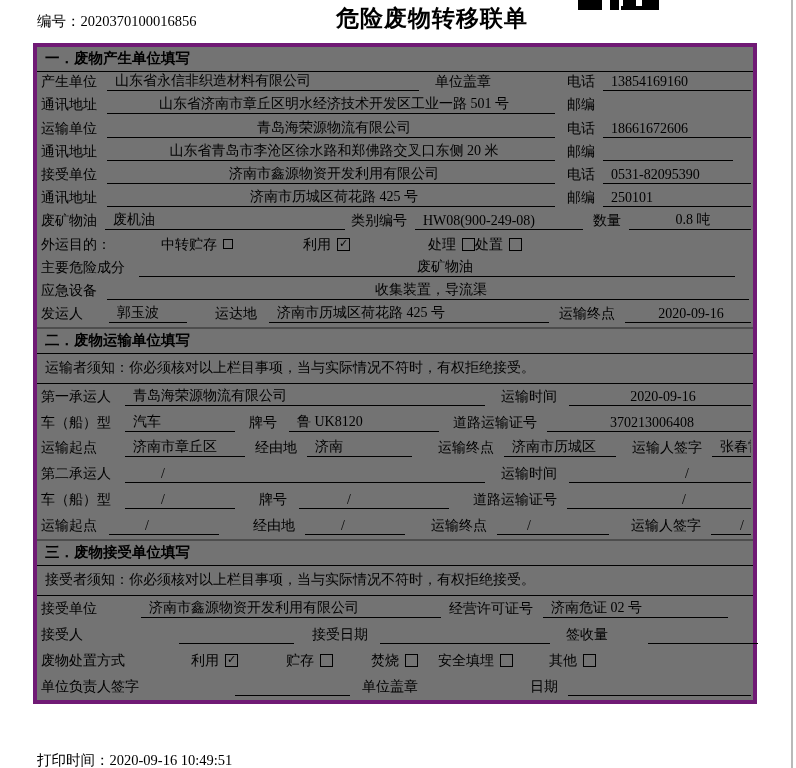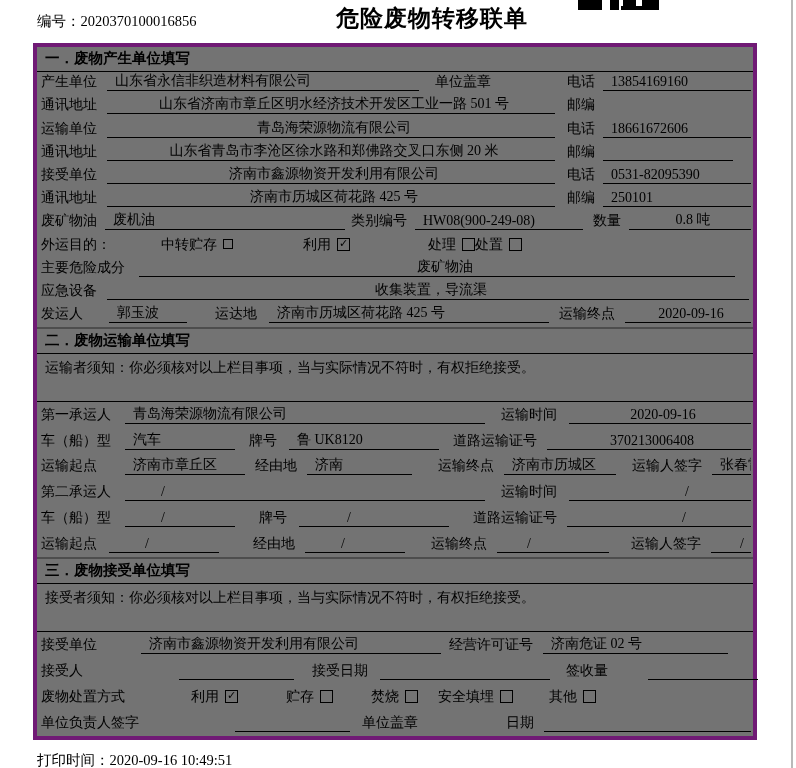--- a/index.html
+++ b/index.html
@@ -25,21 +25,21 @@
   .qm.e{left:64px;top:0;width:17px;height:6px;}
   
   #edge{position:absolute;left:791px;top:0;width:2px;height:768px;background:#b9b9b9;}
   
   #form{position:absolute;left:33px;top:43px;width:724px;border:4px solid #701a75;background:#737373;}
   .sec + .sec{border-top:2px solid #4d4d4d;}
   .sec-title{
     font-family:"Liberation Sans","DejaVu Sans",sans-serif;font-weight:bold;font-size:14.5px;
     padding:3px 8px 4px 8px;border-bottom:1px solid #000;line-height:17px;
   }
-  .notice{padding:4px 8px 24px 8px;border-bottom:1px solid #000;line-height:19px;}
+  .notice{padding:4px 8px 6px 8px;border-bottom:1px solid #000;line-height:19px;}
   .row{display:flex;align-items:flex-end;padding:0 2px 4px 4px;}
   .s1 .row{height:23.2px;}
   .s2 .row{height:25.8px;}
   .s3 .row{height:26px;}
   .lbl{white-space:nowrap;flex-shrink:0;}
   .u{
     border-bottom:1px solid #000;padding:0 2px 0 8px;white-space:nowrap;overflow:hidden;
     flex-shrink:0;min-height:17px;margin-top:20px;
   }
   .uf{flex:1 1 auto;min-width:0;text-align:center;}
@@ -283,19 +283,19 @@
       <span class="opt" style="margin-left:36px">
         <span>其他</span>
         <span class="cb"></span>
       </span>
     </div>
 
     <div class="row">
       <span class="lbl">单位负责人签字</span>
       <span class="u" style="width:115px;margin-left:96px"></span>
       <span class="lbl" style="margin-left:12px">单位盖章</span>
-      <span class="lbl" style="margin-left:88px">日期</span>
+      <span class="lbl" style="margin-left:112px">日期</span>
       <span class="u uf" style="margin-left:10px"></span>
     </div>
   </div>
 </div>
 
 <div id="printline"><span>打印时间：</span><span>2020-09-16 10:49:51</span></div>
 
 </body></html>

